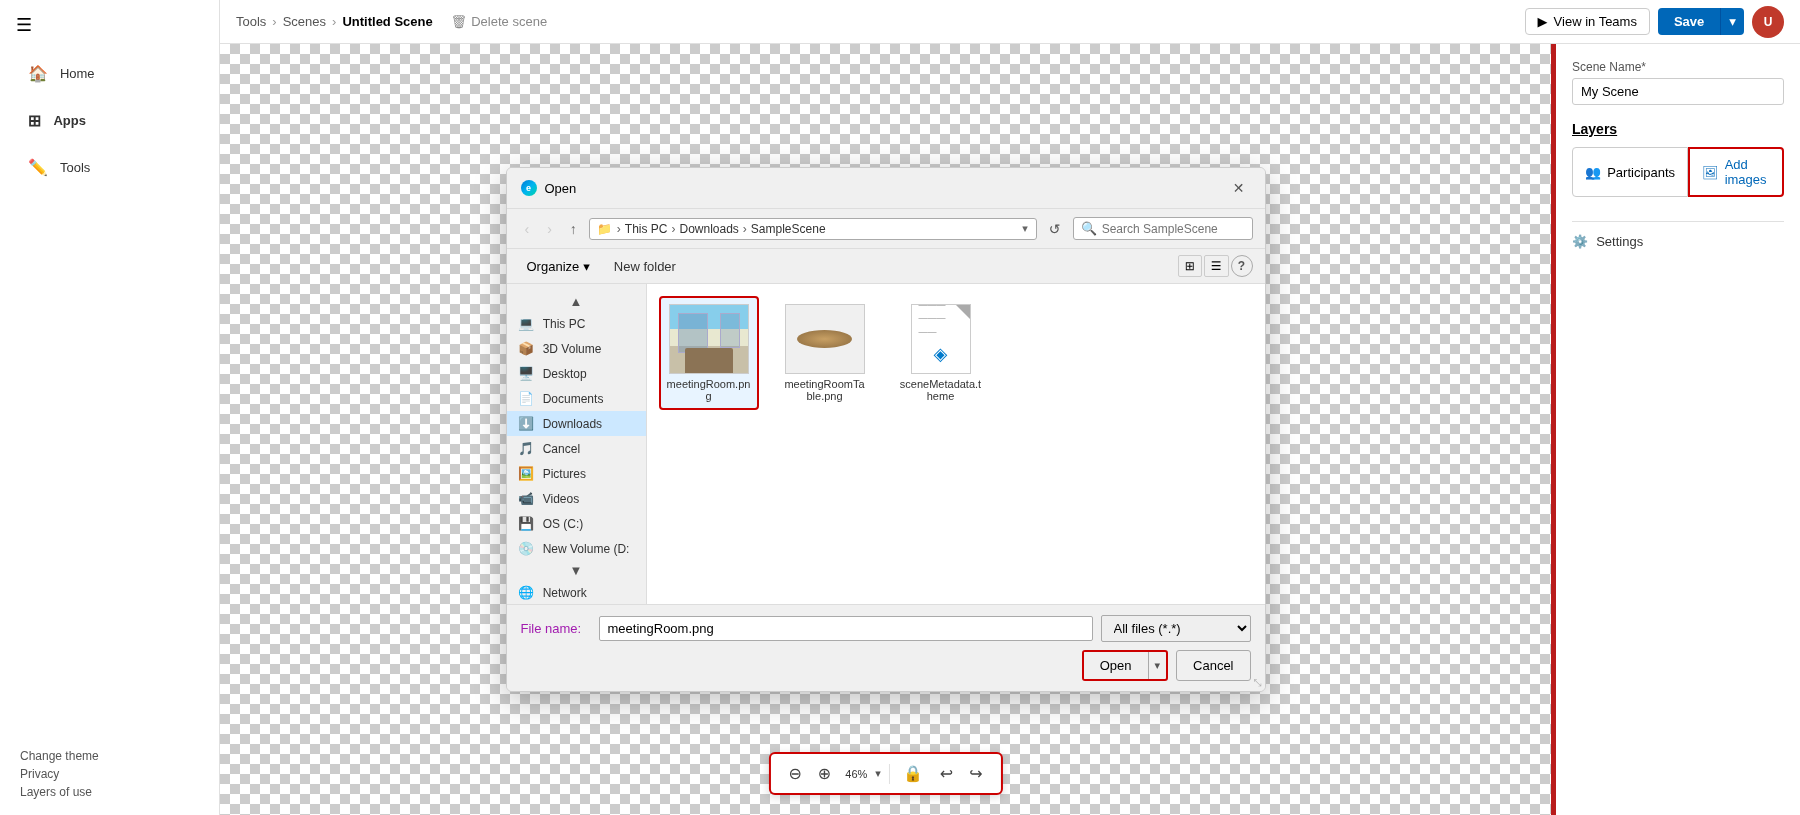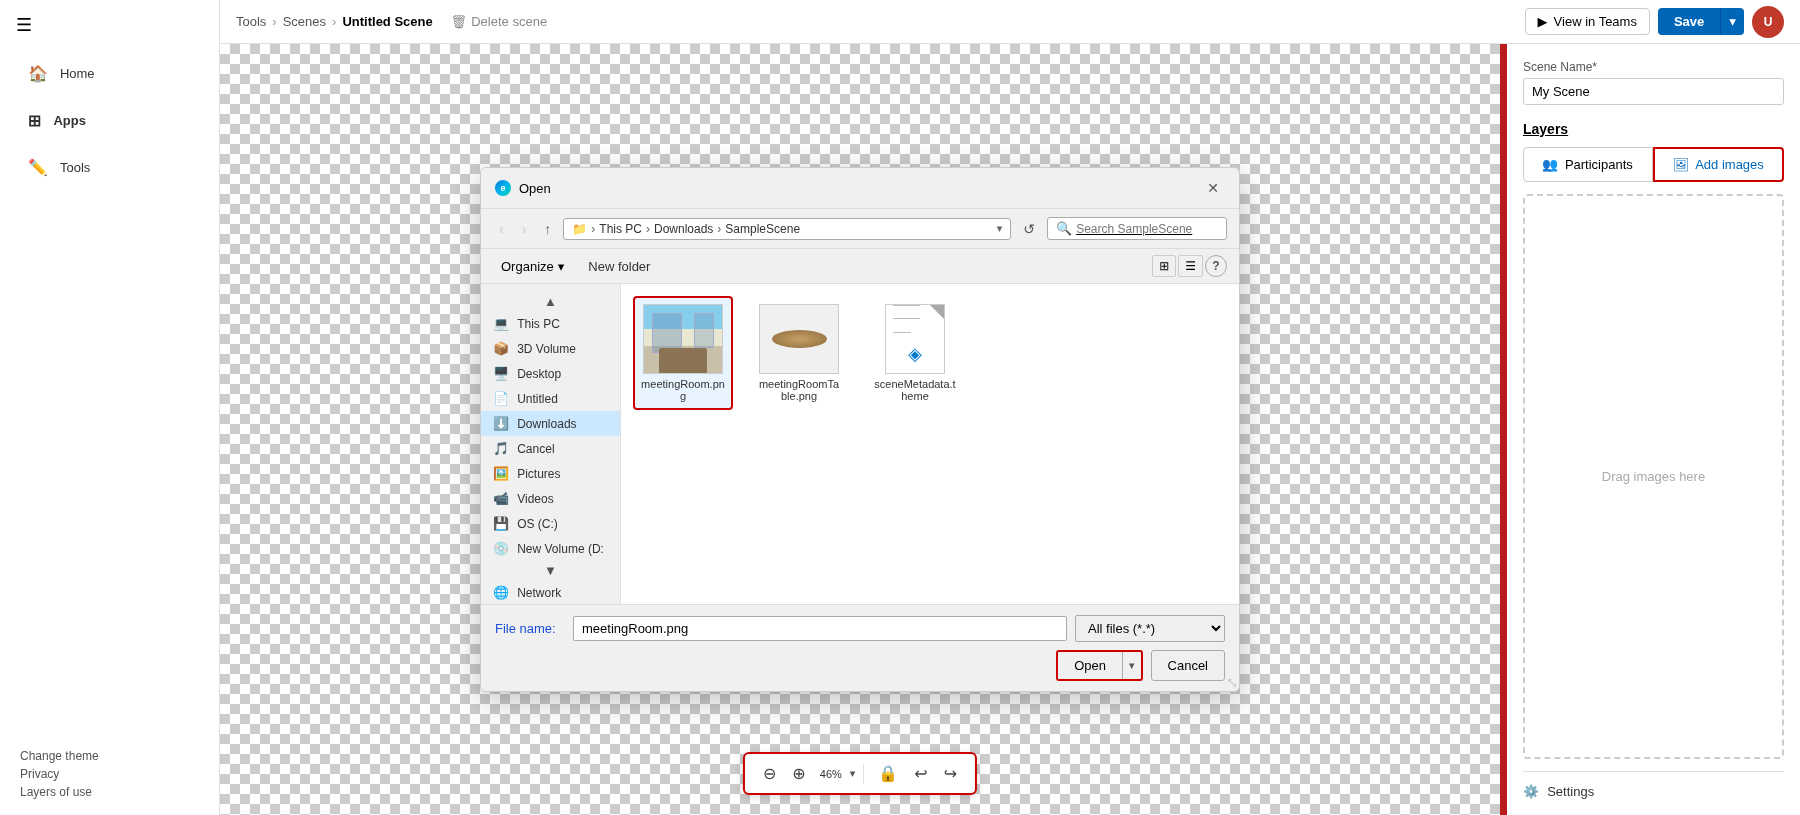--- a/index.html
+++ b/index.html
@@ -198,23 +198,23 @@
     }
     .toolbar-sep {
       width: 1px;
       height: 20px;
       background: #e0e0e0;
       margin: 0 4px;
     }
 
     
     .right-panel {
-      width: 300px;
-      background: #fff;
-      border-left: 7px solid #b91c1c;
+      width: 249px;
+      background: #fff;
+      border-left: 5px solid #b91c1c;
       display: flex;
       flex-direction: column;
       padding: 16px;
     }
     .scene-name-label {
       font-size: 12px;
       color: #555;
       margin-bottom: 4px;
     }
     .scene-name-input {
@@ -368,21 +368,20 @@
       padding: 3px 8px;
       gap: 4px;
       width: 180px;
     }
     .search-box input {
       border: none;
       outline: none;
       font-size: 12px;
       width: 100%;
       background: transparent;
-      text-decoration: underline;
     }
     .dialog-toolbar {
       display: flex;
       align-items: center;
       padding: 6px 12px;
       background: #f0f0f0;
       border-bottom: 1px solid #ddd;
       gap: 8px;
     }
     .organize-btn {
@@ -506,21 +505,21 @@
       padding: 10px 14px;
     }
     .filename-row {
       display: flex;
       align-items: center;
       gap: 8px;
       margin-bottom: 8px;
     }
     .filename-label {
       font-size: 13px;
-      color: #1d4ed8;
+      color: #a21caf;
       min-width: 70px;
     }
     .filename-input {
       flex: 1;
       border: 1px solid #aaa;
       border-radius: 2px;
       padding: 4px 8px;
       font-size: 13px;
     }
     .filetype-select {
@@ -724,21 +723,21 @@
               <div class="ds-item">
                 <span class="ds-icon">📦</span>
                 <span>3D Volume</span>
               </div>
               <div class="ds-item">
                 <span class="ds-icon">🖥️</span>
                 <span>Desktop</span>
               </div>
               <div class="ds-item">
                 <span class="ds-icon">📄</span>
-                <span>Untitled</span>
+                <span>Documents</span>
               </div>
               <div class="ds-item selected">
                 <span class="ds-icon">⬇️</span>
                 <span>Downloads</span>
               </div>
               <div class="ds-item">
                 <span class="ds-icon">🎵</span>
                 <span>Cancel</span>
               </div>
               <div class="ds-item">
@@ -834,23 +833,20 @@
       <div class="layers-tabs">
         <div class="layer-tab">
           <span>👥</span>
           <span>Participants</span>
         </div>
         <div class="layer-tab">
           <span>🖼</span>
           <span>Add images</span>
         </div>
       </div>
-      <div class="drop-area">
-        <span>Drag images here</span>
-      </div>
       <div class="settings-row">
         <span>⚙️</span>
         <span>Settings</span>
       </div>
     </div>
 
   </div>
 </div>
 
 </body></html>

